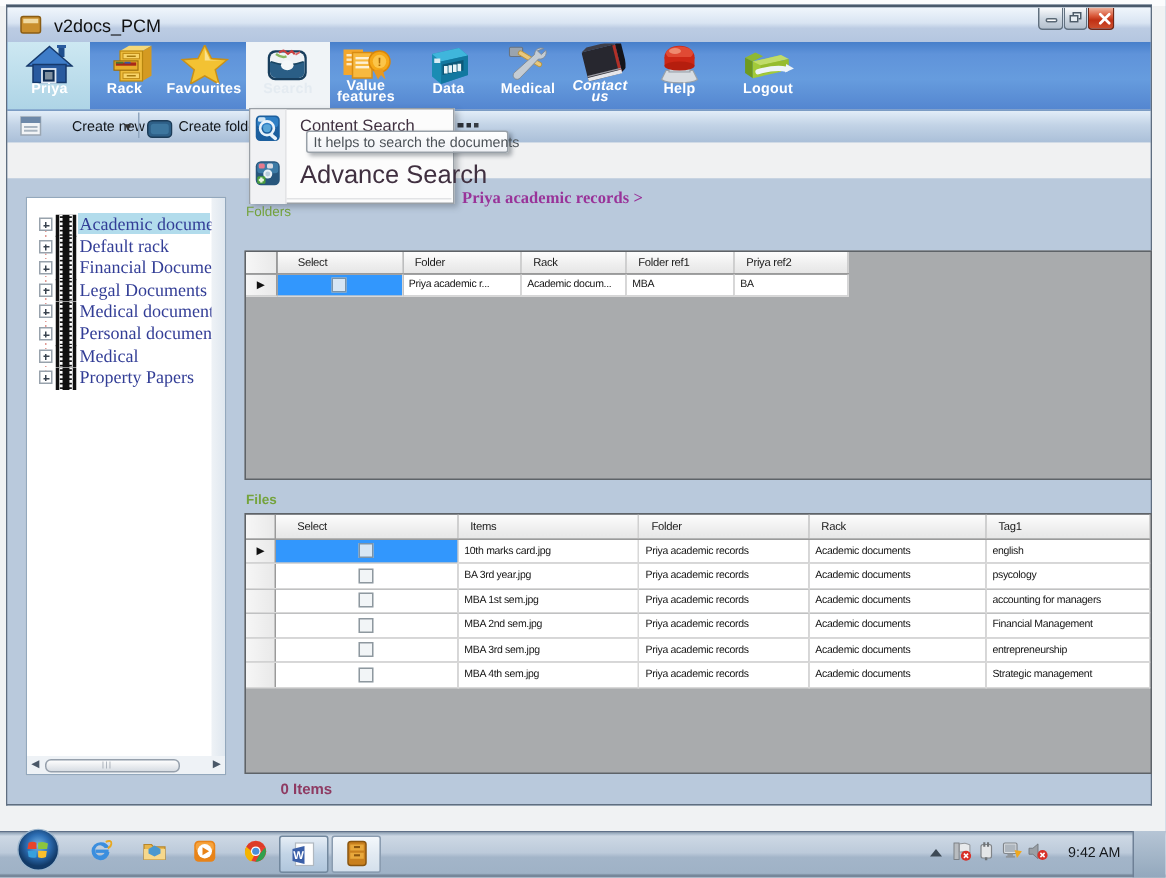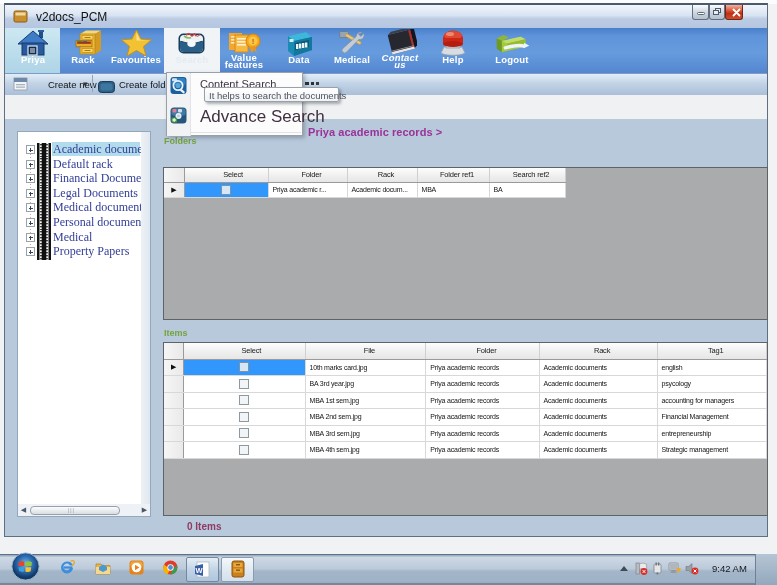--- a/index.html
+++ b/index.html
@@ -192,24 +192,24 @@
 <div class="abs" style="left:119px; top:79px; font-size:9.5px; color:#101418;">Create folder</div>
 
 <div class="abs" style="left:305px; top:81.5px; width:4px; height:3px; background:#2a2f36;"></div>
 <div class="abs" style="left:311px; top:81.5px; width:3px; height:3px; background:#2a2f36;"></div>
 <div class="abs" style="left:316px; top:82px; width:3px; height:2.5px; background:#363c44;"></div>
 
 <div class="abs" style="left:5px; top:95px; width:762px; height:24px; background:#f0f1f2;"></div>
 
 <div class="abs" style="left:5px; top:119px; width:762px; height:417px; background:#b9c9dc;"></div>
 
-<div class="abs" style="left:308px; top:126px; font-family:Liberation Sans, sans-serif; font-size:11px; font-weight:bold; color:#993399; letter-spacing:0.05px;">Priya academic records &gt;</div>
-
-<div class="abs" style="left:164px; top:136px; font-size:9px; font-weight:bold; color:#74a33c;">Folders</div>
-<div class="abs" style="left:164px; top:328px; font-size:9px; font-weight:bold; color:#74a33c;">Items</div>
+<div class="abs" style="left:308px; top:126px; font-family:Liberation Serif, serif; font-size:11px; font-weight:bold; color:#993399; letter-spacing:0.05px;">Priya academic records &gt;</div>
+
+<div class="abs" style="left:164px; top:136px; font-size:9px; font-weight:normal; color:#74a33c;">Folders</div>
+<div class="abs" style="left:164px; top:328px; font-size:9px; font-weight:bold; color:#74a33c;">Files</div>
 
 <div class="abs" style="left:187px; top:521px; font-size:10px; font-weight:bold; color:#8e3a62;">0 Items</div>
 
 <div class="abs" style="left:17px; top:131px; width:134px; height:386px; background:#fff; border:1px solid #93a8bd;">
 
   <div class="abs" style="left:123px; top:0px; width:9px; height:372px; background:linear-gradient(90deg,#eef2f6,#dfe7ef);"></div>
 
   <div class="abs" style="left:0px; top:372px; width:132px; height:12px; background:#eef2f6;">
     <div class="abs" style="left:1px; top:1px; width:9px; height:10px; color:#4a5868; font-size:7px; line-height:10px; text-align:center;">◀</div>
     <div class="abs" style="left:12px; top:1.5px; width:90px; height:9px; background:linear-gradient(#fdfdfd,#d8dde3); border:1px solid #96a0ac; border-radius:4px;"></div>
@@ -354,21 +354,21 @@
           <rect x="2.9" y="13.2" width="8" height="1.1"></rect>
         </g>
       </svg></div>
   <div class="titem" style="top:112.2px;">Property Papers</div>
 </div>
 
 <style>
   .grid { position:absolute; background:#a9abad; border:1px solid #5e6368; overflow:hidden; }
   .grid table { border-collapse:collapse; table-layout:fixed; }
   .grid td { font-size:7px; letter-spacing:-0.2px; color:#141414; background:#fff; border-right:1px solid #d8d8d8; border-bottom:1px solid #d8d8d8; padding:0 0 0 4px; overflow:hidden; white-space:nowrap; }
-  .grid th { font-size:7.5px; letter-spacing:-0.2px; font-weight:normal; color:#1a1a1a; background:linear-gradient(#fdfdfd,#eeeeee 60%,#e6e6e6); border-right:1px solid #d0d0d0; border-bottom:1px solid #9a9a9a; padding:0 0 0 8px; text-align:center; overflow:hidden; white-space:nowrap; }
+  .grid th { font-size:7.5px; letter-spacing:-0.2px; font-weight:normal; color:#1a1a1a; background:linear-gradient(#fdfdfd,#eeeeee 60%,#e6e6e6); border-right:1px solid #d0d0d0; border-bottom:1px solid #9a9a9a; padding:0 0 0 8px; text-align:left; overflow:hidden; white-space:nowrap; }
   .grid .rs { background:linear-gradient(90deg,#f6f6f6,#e9e9e9); border-right:1px solid #9a9a9a; padding:0; text-align:center; }
   .grid .sel { background:#3297fd; }
   .cb { display:inline-block; width:10px; height:10px; background:#f2f5f7; border:1px solid #8e989f; vertical-align:middle; }
   .sel .cb { background:#d6e6f4; border-color:#7a93a8; }
   .arrow { color:#111; font-size:7px; }
 </style>
 
 <div class="grid" style="left:163px; top:167px; width:605px; height:153px;">
   <table>
     <colgroup>
@@ -379,21 +379,21 @@
         <col style="width:72px">
         <col style="width:76px">
       </colgroup>
     <tbody>
         <tr style="height:14px;">
           <th class="rs"></th>
           <th style="padding-left:14px;">Select</th>
           <th>Folder</th>
           <th>Rack</th>
           <th>Folder ref1</th>
-          <th>Search ref2</th>
+          <th>Priya ref2</th>
         </tr>
     <tr style="height:15px;">
           <td class="rs"><span class="arrow">▶</span></td>
           <td class="sel" style="text-align:center; padding:0;"><span class="cb"></span></td>
           <td>Priya academic r...</td>
           <td>Academic docum...</td>
           <td>MBA</td>
           <td>BA</td>
         </tr>
   </tbody>
@@ -407,21 +407,21 @@
         <col style="width:123px">
         <col style="width:122px">
         <col style="width:114px">
         <col style="width:119px">
         <col style="width:110px">
       </colgroup>
     <tbody>
         <tr style="height:16px;">
           <th class="rs"></th>
           <th style="padding-left:14px;">Select</th>
-          <th>File</th>
+          <th>Items</th>
           <th>Folder</th>
           <th>Rack</th>
           <th>Tag1</th>
         </tr>
     <tr style="height:16px;">
           <td class="rs"><span class="arrow">▶</span></td>
           <td class="sel" style="text-align:center; padding:0;"><span class="cb"></span></td>
           <td>10th marks card.jpg</td>
           <td>Priya academic records</td>
           <td>Academic documents</td>

